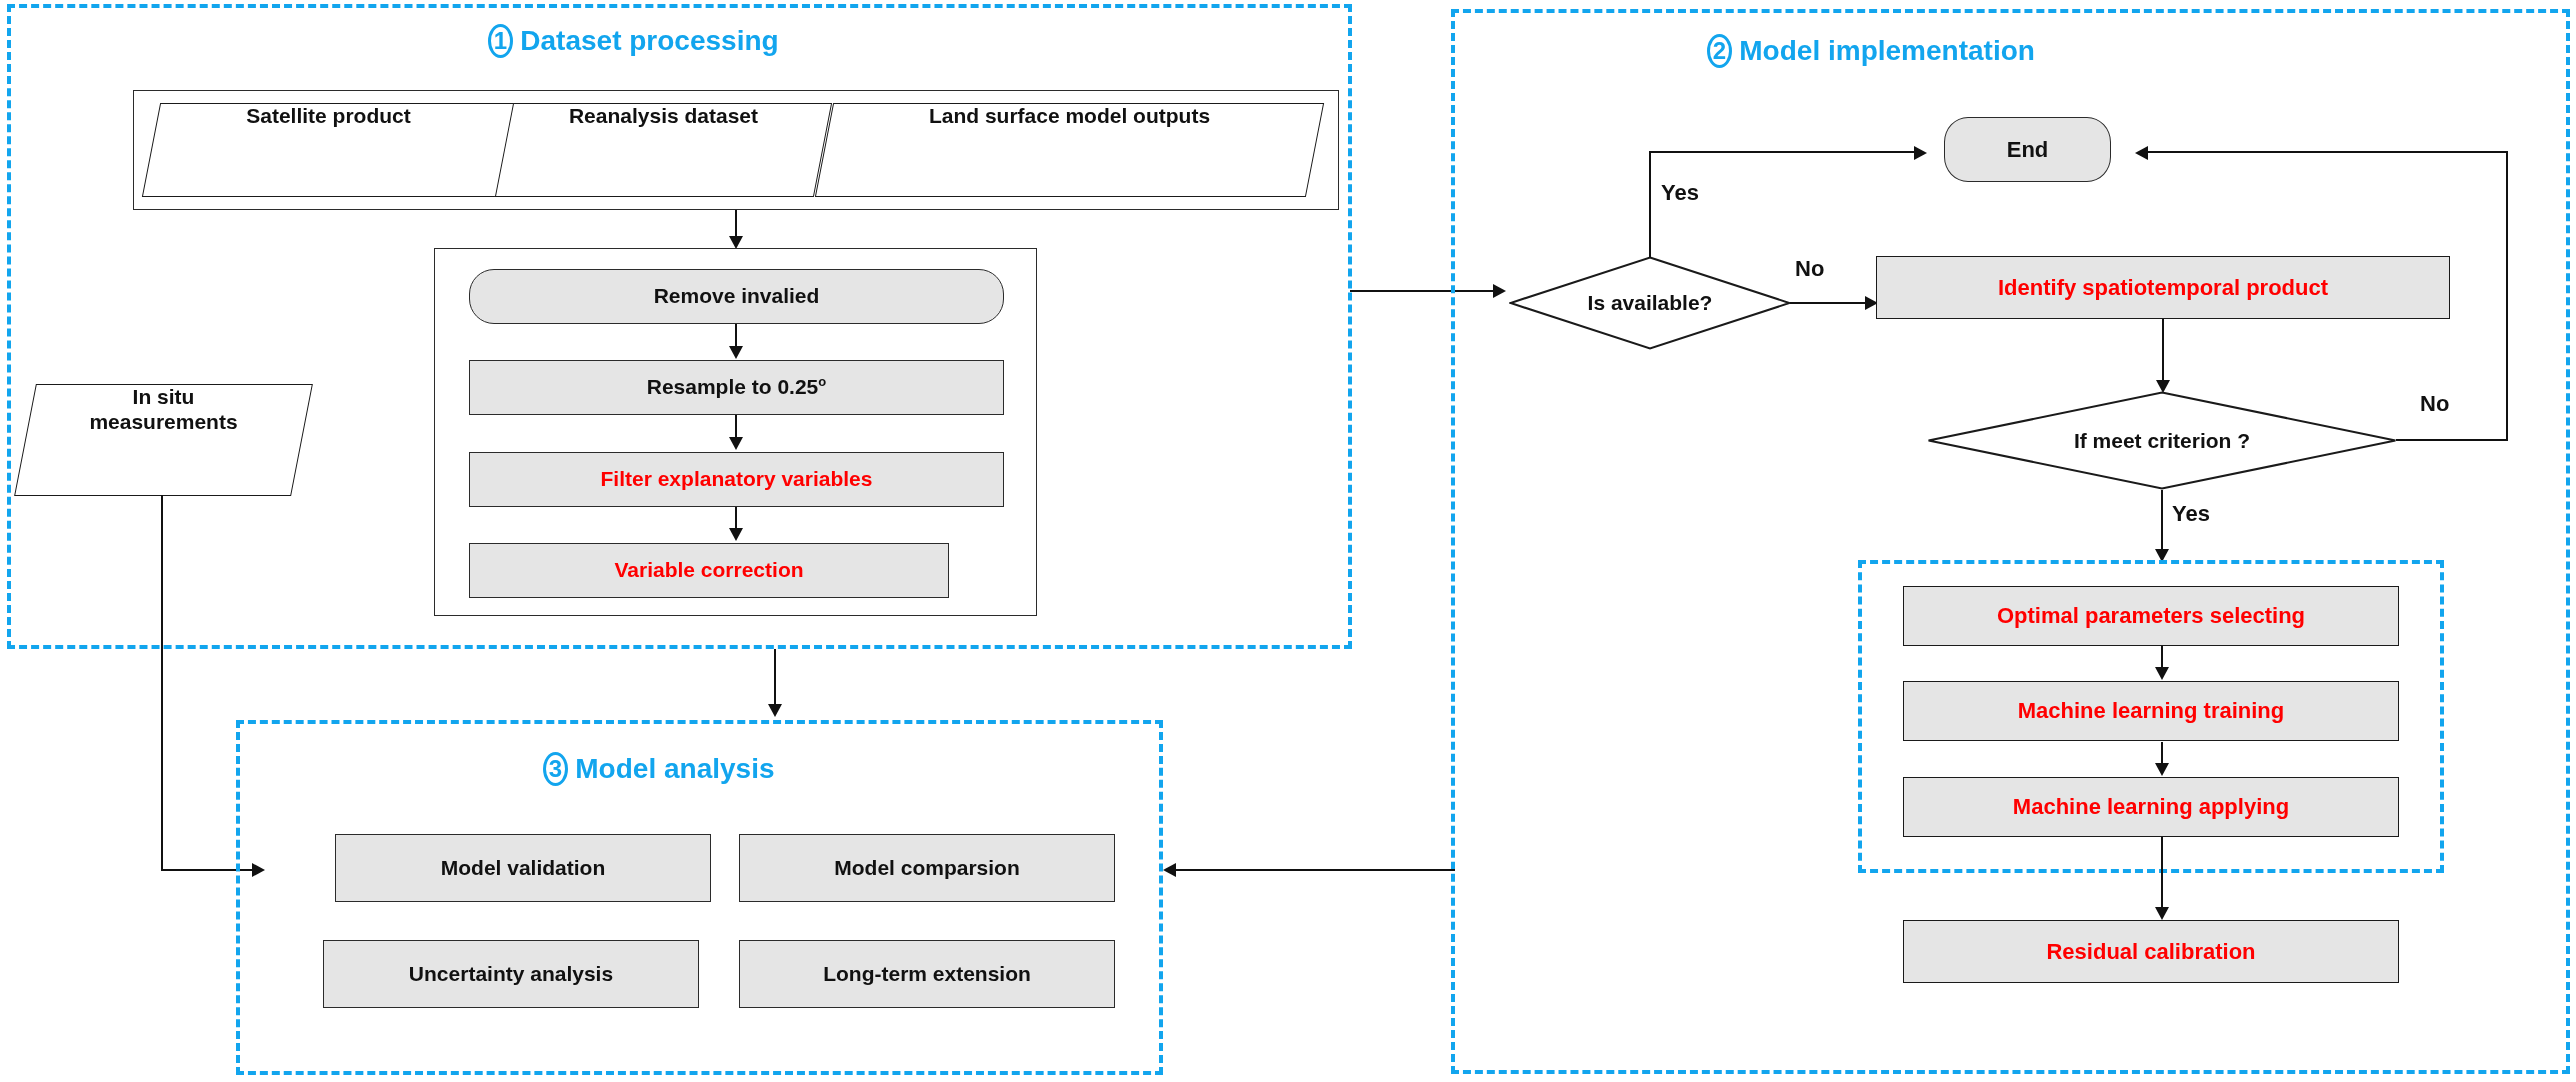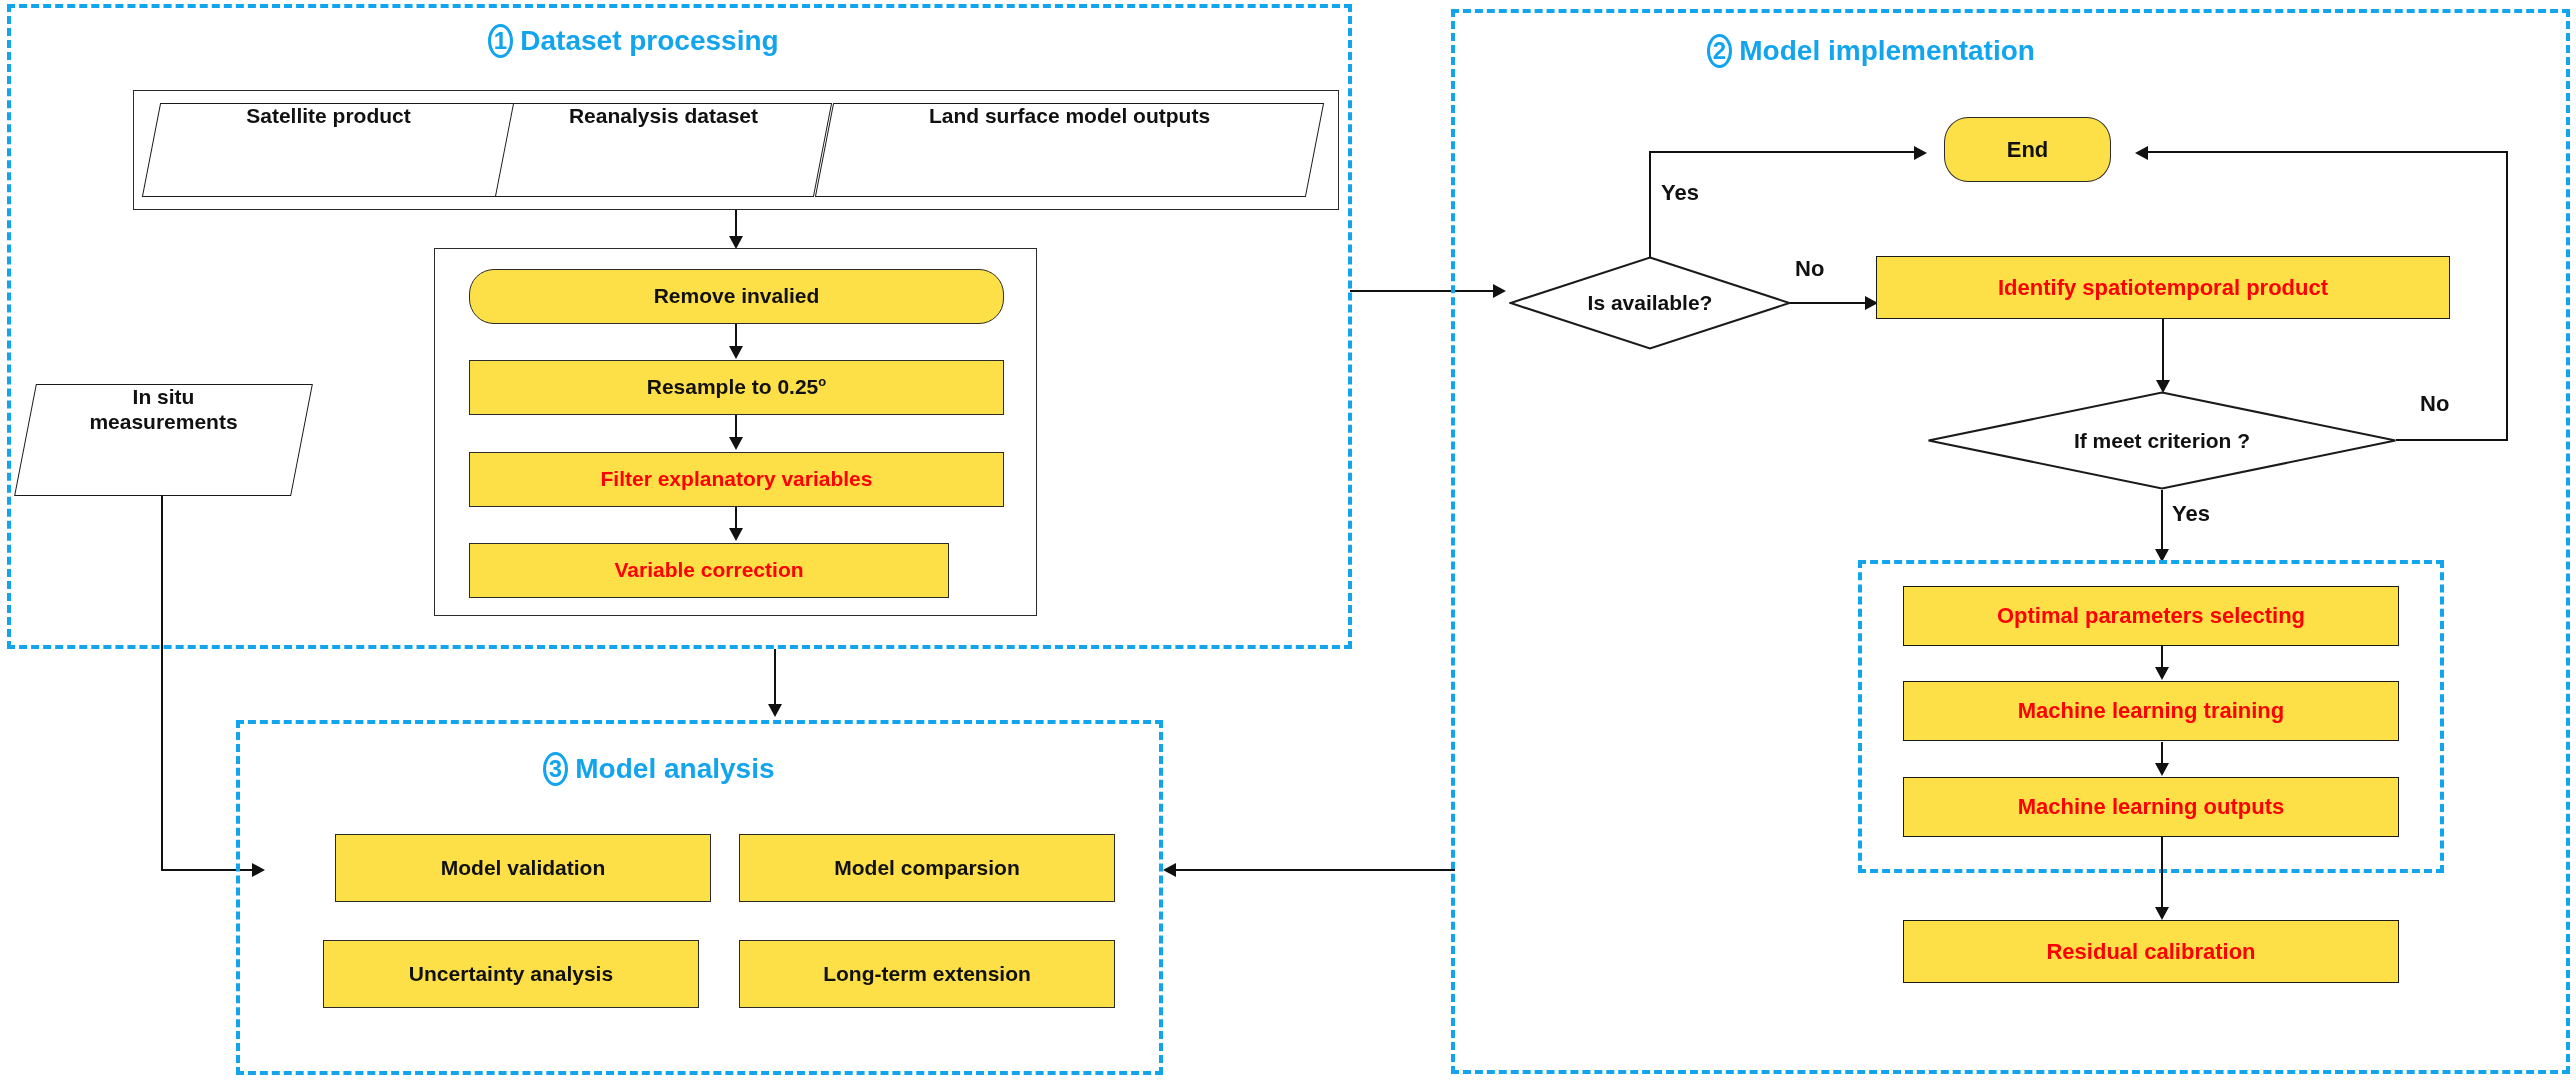--- a/index.html
+++ b/index.html
@@ -38,21 +38,21 @@
     color:#12A5EE;
     box-sizing:border-box;
   }
   .sec-label{font-size:28px;line-height:1;}
 
   
   .node{
     position:absolute;
     box-sizing:border-box;
     border:1.6px solid #1a1a1a;
-    background:#fde047;
+    background:#e5e5e5;
     display:flex;
     align-items:center;
     justify-content:center;
     text-align:center;
     font-weight:bold;
     color:#111;
     font-size:21px;
     line-height:1.15;
     padding:1px 4.2px;
   }
@@ -239,21 +239,21 @@
   <div class="ln v" style="left:2161px; top:646px; height:30px;"></div>
   <div class="arw down" style="left:2155px; top:667px;"></div>
 
   <div class="node red" style="left:1903px; top:681px; width:496px; height:60px; font-size:22px;">
     <span>Machine learning training</span>
   </div>
   <div class="ln v" style="left:2161px; top:742px; height:30px;"></div>
   <div class="arw down" style="left:2155px; top:763px;"></div>
 
   <div class="node red" style="left:1903px; top:777px; width:496px; height:60px; font-size:22px;">
-    <span>Machine learning outputs</span>
+    <span>Machine learning applying</span>
   </div>
   <div class="ln v" style="left:2161px; top:837px; height:78px;"></div>
   <div class="arw down" style="left:2155px; top:907px;"></div>
 
   <div class="node red" style="left:1903px; top:920px; width:496px; height:63px; font-size:22px;">
     <span>Residual calibration</span>
   </div>
 
   <div class="ln h" style="left:1175px; top:869px; width:280px;"></div>
   <div class="arw left" style="left:1163px; top:863px;"></div>

